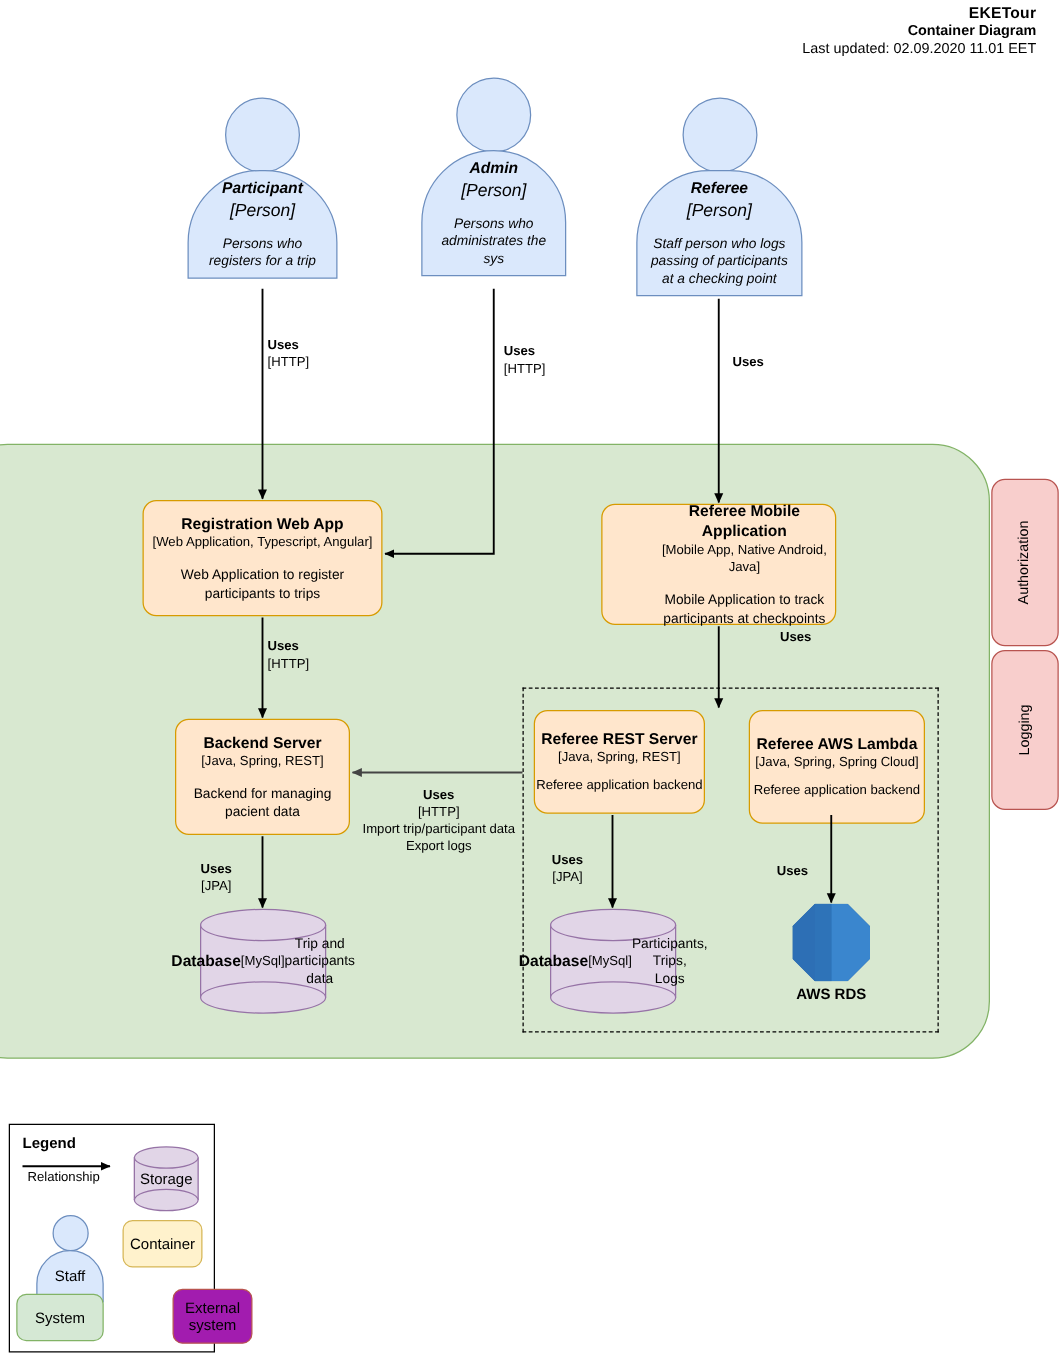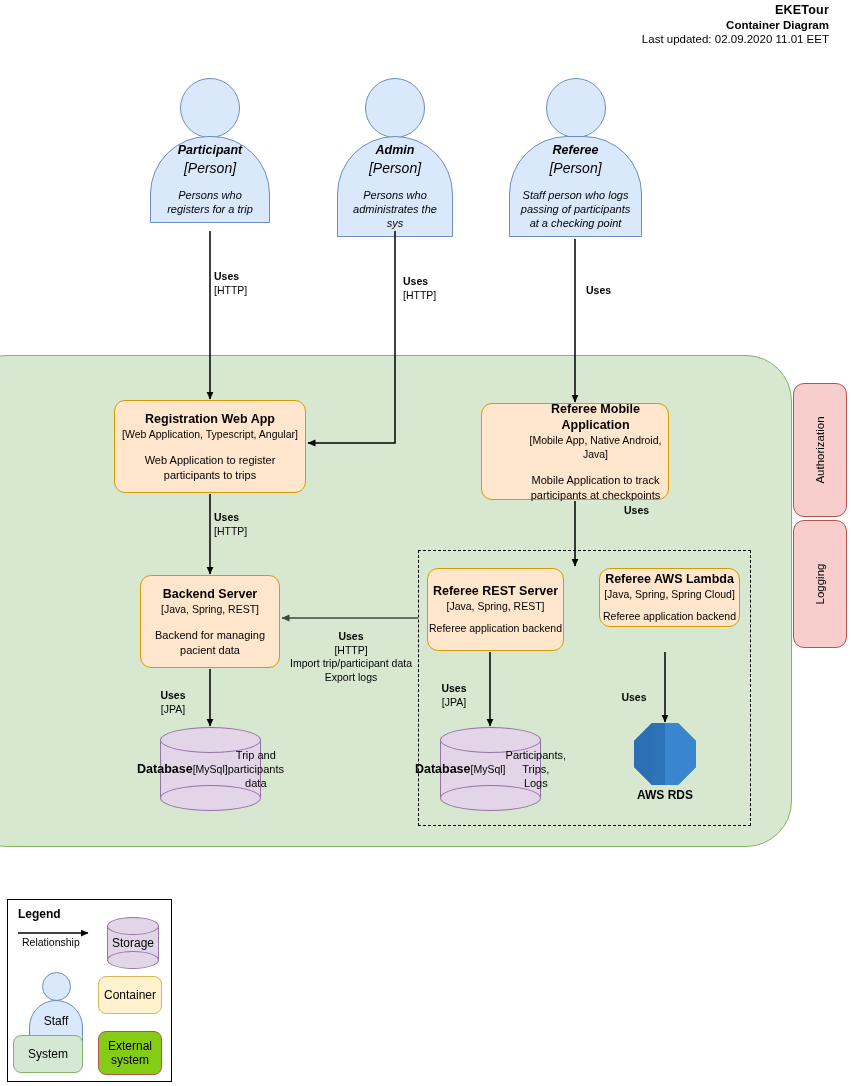--- a/index.html
+++ b/index.html
@@ -71,21 +71,21 @@
 
   
   #legend{left:7px;top:899px;width:165px;height:183px;
      border:1.5px solid #000;background:#fff;box-sizing:border-box;}
   #legend .title{position:absolute;left:10px;top:7px;font-size:12px;font-weight:bold;}
   .lg-rel-label{position:absolute;left:14px;top:36px;font-size:10.5px;}
   .lg-box{position:absolute;box-sizing:border-box;display:flex;
      align-items:center;justify-content:center;text-align:center;
      font-size:12px;border-radius:8px;line-height:1.2;}
   .lg-sys{background:#d5e8d4;border:1.4px solid #82b366;}
-  .lg-ext{background:#84cc16;border:1.4px solid #b85450;}
+  .lg-ext{background:#a21caf;border:1.4px solid #b85450;margin-left:40px;}
   .lg-cont{background:#fff2cc;border:1.4px solid #d6b656;}
   .lg-actor{position:absolute;}
   .lg-actor .head{width:27px;height:27px;border-radius:50%;background:#dae8fc;
      border:1.3px solid #6c8ebf;margin:0 auto;}
   .lg-actor .body{margin-top:-1px;background:#dae8fc;border:1.3px solid #6c8ebf;
      border-top-left-radius:30px;border-top-right-radius:30px;height:40px;
      display:flex;align-items:center;justify-content:center;font-size:12px;}
   svg{display:block;}
 </style>
 </head>
@@ -104,21 +104,21 @@
 <div class="abs actor" style="left:150px;top:78px;width:120px;">
   <div class="head"></div>
   <div class="body">
     <div class="nm">Participant</div>
     <div class="tech">[Person]</div>
     <div class="desc" style="white-space:pre-line">Persons who
 registers for a trip</div>
   </div>
 </div>
 
-<div class="abs actor" style="left:337px;top:78px;width:116px;">
+<div class="abs actor" style="left:337px;top:62px;width:116px;">
   <div class="head"></div>
   <div class="body">
     <div class="nm">Admin</div>
     <div class="tech">[Person]</div>
     <div class="desc" style="white-space:pre-line">Persons who
 administrates the
 sys</div>
   </div>
 </div>
 
@@ -153,21 +153,21 @@
   <div class="desc" style="white-space:pre-line">Backend for managing
 pacient data</div>
 </div>
 
 <div class="abs container-box compact" style="left:427px;top:568px;width:137px;height:83px;">
   <div class="nm">Referee REST Server</div>
   <div class="tech">[Java, Spring, REST]</div>
   <div class="desc" style="white-space:pre-line;font-size:10.5px">Referee application backend</div>
 </div>
 
-<div class="abs container-box compact" style="left:599px;top:568px;width:141px;height:59px;">
+<div class="abs container-box compact" style="left:599px;top:568px;width:141px;height:91px;">
   <div class="nm">Referee AWS Lambda</div>
   <div class="tech">[Java, Spring, Spring Cloud]</div>
   <div class="desc" style="white-space:pre-line;font-size:10.5px">Referee application backend</div>
 </div>
 
 <div class="cyl" style="left:160px;top:727px;width:101px;height:84px;">
   <div class="body"></div>
   <div class="bot"></div>
   <div class="top"></div>
   <div class="txt">

